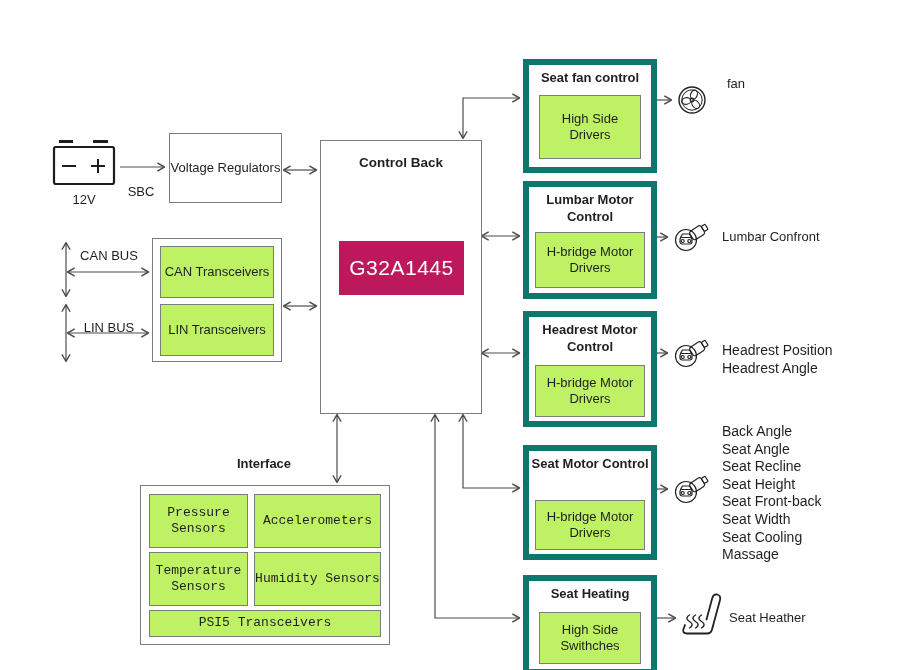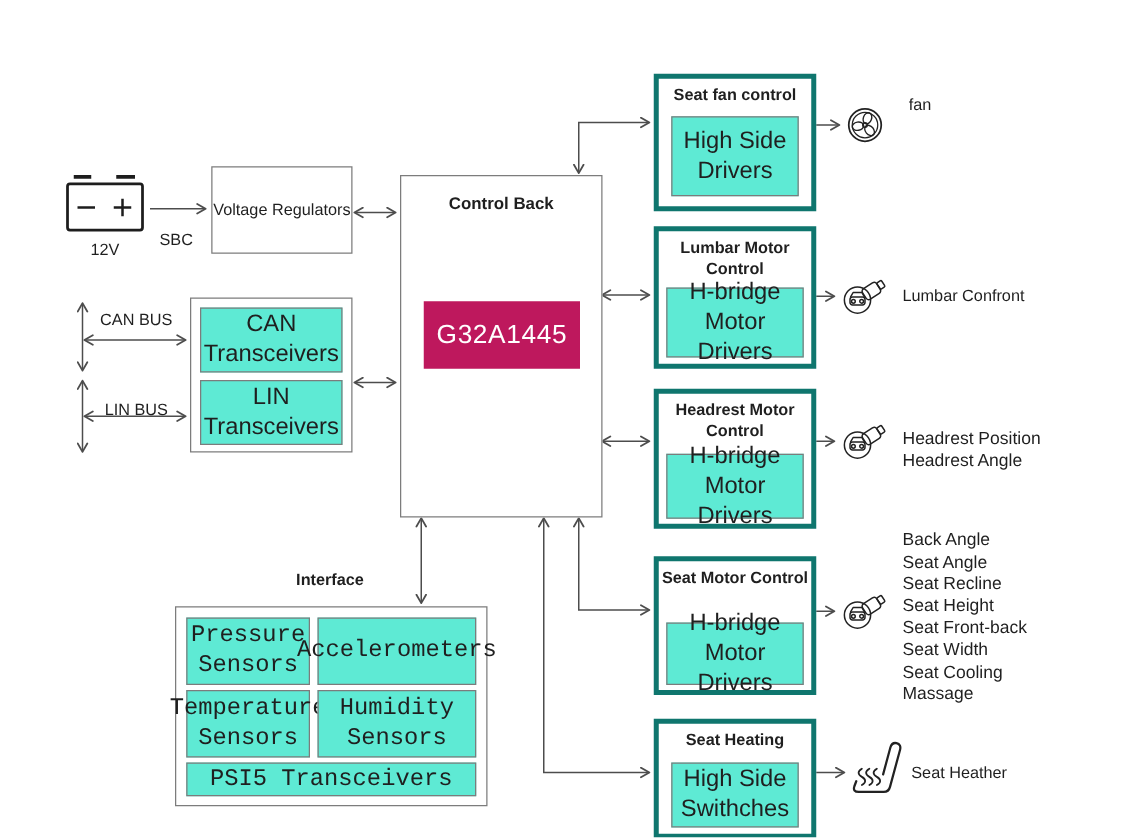--- a/index.html
+++ b/index.html
@@ -6,26 +6,26 @@
   #canvas{
     position:relative;width:906px;height:670px;background:#ffffff;overflow:hidden;
     font-family:"Liberation Sans","DejaVu Sans",sans-serif;color:#1f1f1f;
   }
   #wires{position:absolute;left:0;top:0;width:906px;height:670px;pointer-events:none;}
   .box{
     position:absolute;border:1px solid #7c7c7c;background:#fff;
     display:flex;align-items:center;justify-content:center;text-align:center;
     font-size:13px;line-height:1.25;
   }
-  .obox{position:absolute;border:4px solid #0f766e;background:#fff;}
+  .obox{position:absolute;border:6px solid #0f766e;background:#fff;}
   .otitle{padding-top:5px;text-align:center;font-weight:600;font-size:13px;line-height:1.3;}
   .ibox{
-    position:absolute;border:1px solid #7c7c7c;background:#5eead4;
+    position:absolute;border:1px solid #7c7c7c;background:#bef264;
     display:flex;align-items:center;justify-content:center;text-align:center;
-    font-size:19px;line-height:1.25;
+    font-size:13px;line-height:1.25;
   }
   .lbl{position:absolute;font-size:13px;white-space:nowrap;}
   .lbl.center{text-align:center;}
   .lbl.bold{font-weight:600;}
   .lines{position:absolute;font-size:14px;line-height:17.6px;white-space:pre-line;}
   .cu-title{position:absolute;left:0;top:14px;width:100%;text-align:center;font-weight:600;font-size:13.5px;}
   .chip{
     position:absolute;left:18px;top:100px;width:125px;height:54px;background:#be185d;
     color:#fff;display:flex;align-items:center;justify-content:center;
     font-size:21px;font-weight:500;letter-spacing:0.5px;

